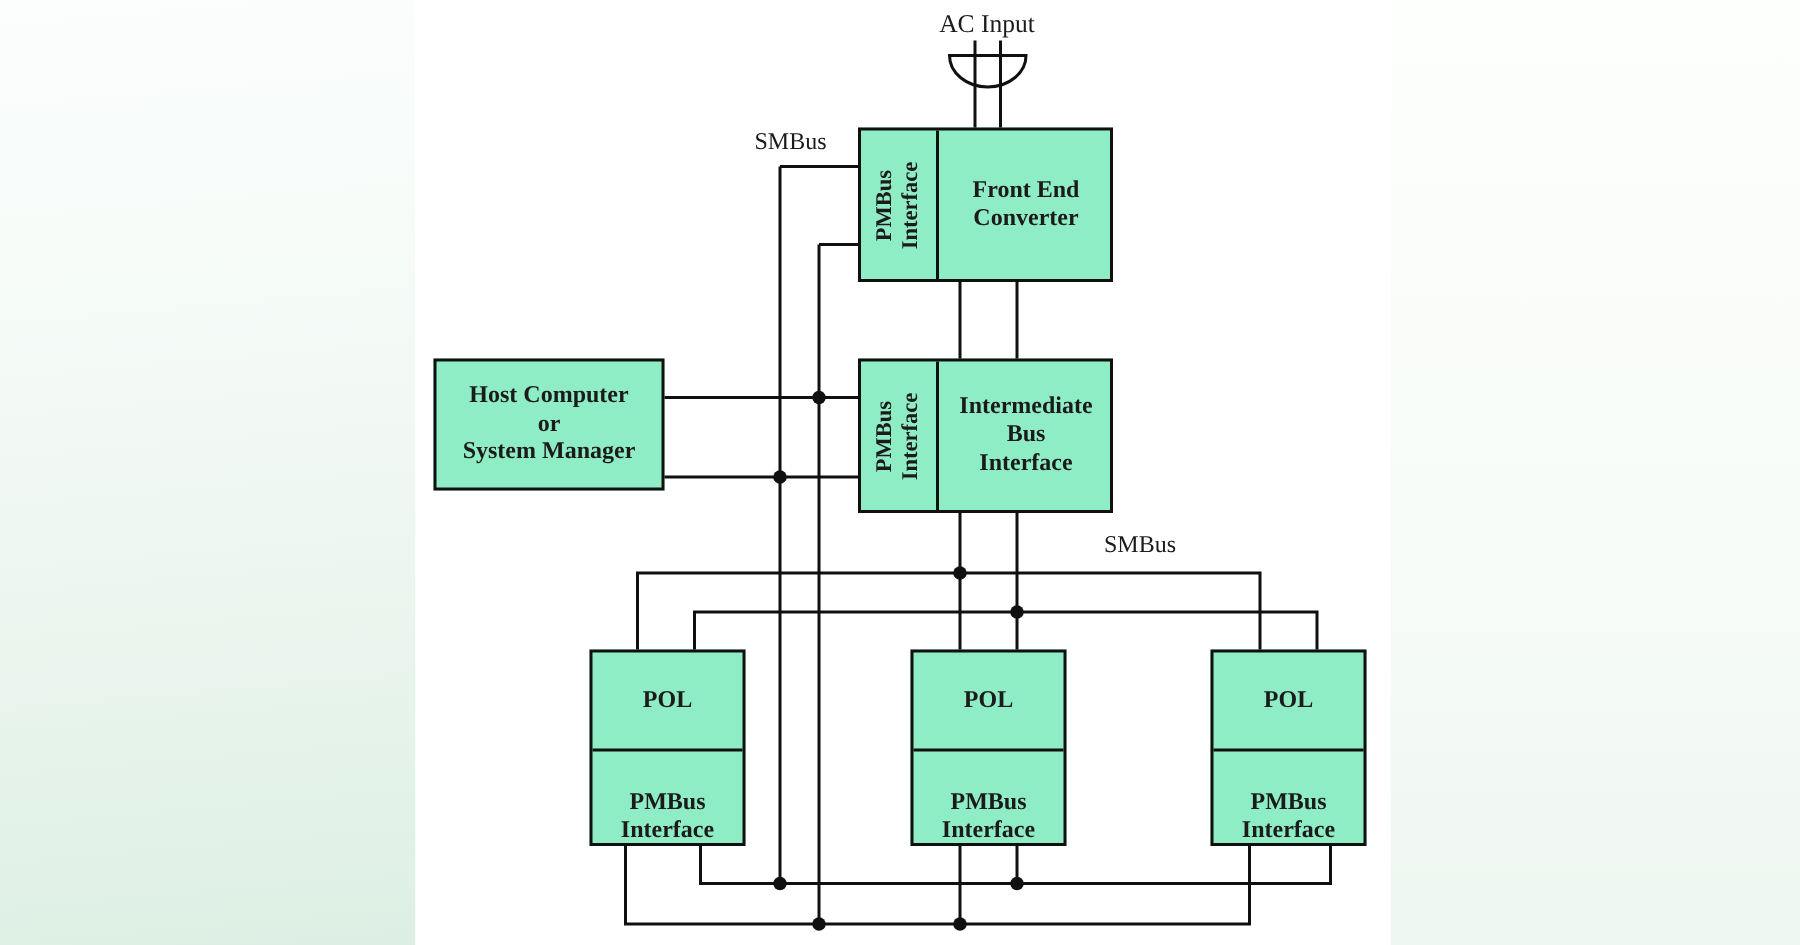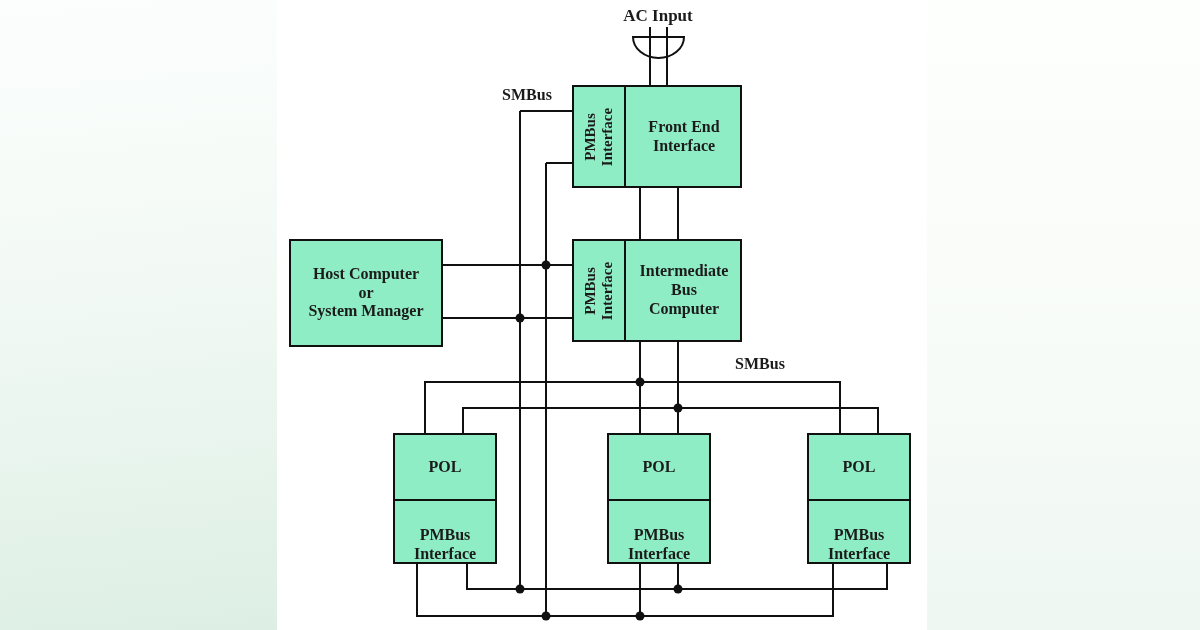--- a/index.html
+++ b/index.html
@@ -39,21 +39,21 @@
     transform:translate(-50%,-50%) rotate(-90deg);
     display:flex;align-items:center;justify-content:center;
     text-align:center;white-space:pre-line;line-height:1.12;font-size:15px;
   }
   .conv-area{position:absolute;left:54px;right:0;top:0;bottom:0;}
   .pol-top{position:absolute;left:0;right:0;top:0;height:66px;
     border-bottom:2px solid #101010;box-sizing:border-box;}
   .pol-bottom{position:absolute;left:0;right:0;top:77px;bottom:0;margin-top:16px;}
   .floating-label{
     position:absolute;width:120px;text-align:center;
-    font-weight:bold;font-size:16px;color:#1b1b1b;
+    font-weight:normal;font-size:16px;color:#1b1b1b;
   }
 </style>
 </head>
 <body>
 
 <div class="bg-left"></div>
 <div class="bg-right"></div>
 <div class="canvas"></div>
 
 <svg class="wires" viewBox="0 0 1200 630">
@@ -97,46 +97,46 @@
     <circle cx="678" cy="589" r="4.5"></circle>
     <circle cx="546" cy="616" r="4.5"></circle>
     <circle cx="640" cy="616" r="4.5"></circle>
   </g>
 </svg>
 
 <div class="floating-label" style="left:598px;top:6px;font-size:17px;">AC Input</div>
 <div class="floating-label" style="left:467px;top:86px;">SMBus</div>
 <div class="floating-label" style="left:700px;top:355px;">SMBus</div>
 
-<div class="block" style="left:289px;top:239px;width:154px;height:108px;">
+<div class="block" style="left:289px;top:239px;width:154px;height:88px;">
   <div class="center-label">Host Computer
 or
 System Manager</div>
 </div>
 
 <div class="block" style="left:572px;top:85px;width:170px;height:103px;">
   <div class="pmbus-cell">
     <div class="vlabel">PMBus
 Interface</div>
   </div>
   <div class="conv-area">
     <div class="center-label">Front End
-Interface</div>
+Converter</div>
   </div>
 </div>
 
 <div class="block" style="left:572px;top:239px;width:170px;height:103px;">
   <div class="pmbus-cell">
     <div class="vlabel">PMBus
 Interface</div>
   </div>
   <div class="conv-area">
     <div class="center-label">Intermediate
 Bus
-Computer</div>
+Interface</div>
   </div>
 </div>
 
 <div class="block" style="left:393px;top:433px;width:104px;height:131px;">
   <div class="pol-top">
     <div class="center-label">POL</div>
   </div>
   <div class="pol-bottom">
     <div class="center-label">PMBus
 Interface</div>

